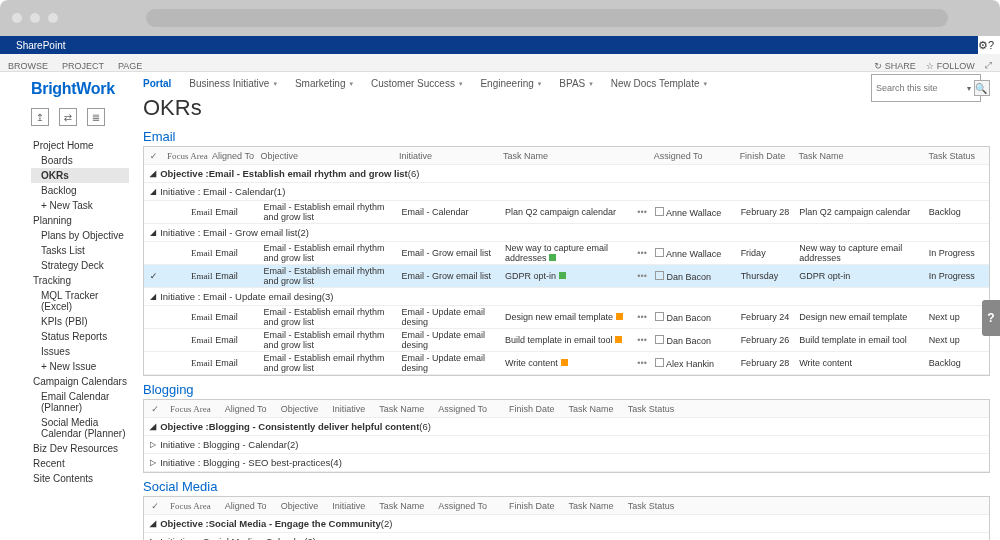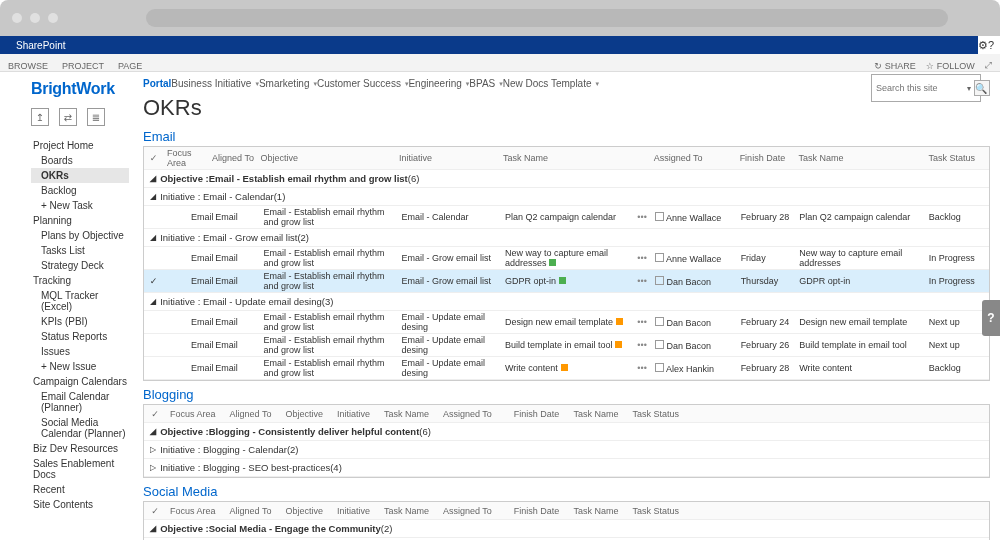--- a/index.html
+++ b/index.html
@@ -19,39 +19,39 @@
   .main { display: flex; height: 468px; overflow: hidden; padding-left: 25px; }
   .left { width: 110px; padding: 8px 6px; border-right: 0; }
   .logo { font-size: 16px; font-weight: 700; color: #0066cc; margin-bottom: 10px; letter-spacing: -0.3px; }
   .left-icons { display: flex; gap: 10px; margin-bottom: 12px; }
   .left-icons .ic { width: 18px; height: 18px; border: 1px solid #999; display: flex; align-items: center; justify-content: center; font-size: 10px; color: #666; }
   .nav { font-size: 10px; }
   .nav .item { padding: 2px 2px; cursor: pointer; }
   .nav .sub { padding-left: 10px; }
   .nav .item.sel { background: #e6e6e6; font-weight: 600; }
   .content { flex: 1; padding: 4px 10px 10px 8px; overflow-y: auto; position: relative; }
-  .topnav { display: flex; align-items: center; font-size: 10px; color: #0066cc; padding: 2px 0 4px; }
+  .topnav { display: flex; align-items: center; gap: 18px; font-size: 10px; color: #0066cc; padding: 2px 0 4px; }
   .topnav .item { display: flex; align-items: center; gap: 4px; cursor: pointer; color: #555; }
   .topnav .item.portal { color: #0066cc; font-weight: 600; }
   .caret { font-size: 7px; color: #888; }
   .search { position: absolute; right: 10px; top: 2px; display: flex; align-items: center; }
   .search input { width: 110px; height: 28px; font-size: 9px; border: 1px solid #aaa; padding: 0 14px 0 4px; }
   .search .dd { margin-left: -14px; font-size: 8px; color: #666; }
   .search .go { width: 16px; height: 16px; border: 1px solid #aaa; margin-left: 3px; display: flex; align-items: center; justify-content: center; font-size: 10px; background: #f5f5f5; cursor: pointer; }
   h1.page-title { font-size: 22px; font-weight: 300; color: #333; margin: 2px 0 8px; }
   .section-title { font-size: 13px; color: #0066cc; margin: 6px 0 2px; font-weight: 400; }
   .grid { border: 1px solid #ccc; }
   .grid-head, .grid-row { display: flex; align-items: center; font-size: 9px; border-bottom: 1px solid #eee; min-height: 18px; padding: 1px 0; }
   .grid-head { background: #fafafa; color: #666; }
   .grid-row.group { font-size: 9.5px; padding: 3px 6px; }
   .grid-row.group.obj { font-weight: 700; background: #fff; }
   .grid-row.group .arrow { margin-right: 4px; font-size: 8px; }
   .grid-row.highlight { background: #d9eefc; }
   .c-chk { width: 22px; text-align: center; }
-  .c-fa { width: 56px; padding-left: 4px; }
+  .c-fa { width: 56px; padding-left: 4px; font-family: Liberation Serif, serif; }
   .c-al { width: 56px; }
   .c-obj { width: 160px; }
   .c-init { width: 120px; }
   .c-task { width: 144px; }
   .c-dots { width: 30px; text-align: center; color: #888; }
   .c-asg { width: 90px; }
   .c-date { width: 68px; margin-left: 8px; }
   .c-task2 { width: 150px; }
   .c-stat { width: 70px; }
   .chkbox { width: 9px; height: 9px; border: 1px solid #999; display: inline-block; }
@@ -122,21 +122,20 @@
         <div class="item">Tracking</div>
         <div class="item sub">MQL Tracker (Excel)</div>
         <div class="item sub">KPIs (PBI)</div>
         <div class="item sub">Status Reports</div>
         <div class="item sub">Issues</div>
         <div class="item sub">+ New Issue</div>
         <div class="item">Campaign Calendars</div>
         <div class="item sub">Email Calendar (Planner)</div>
         <div class="item sub">Social Media Calendar (Planner)</div>
         <div class="item">Biz Dev Resources</div>
-        <div class="item">Sales Enablement Docs</div>
         <div class="item">Recent</div>
         <div class="item">Site Contents</div>
       </div>
   </div>
 
   <div class="content">
     <div class="topnav" id="topnav">
         <div class="item portal">
           <span>Portal</span>
         </div>

